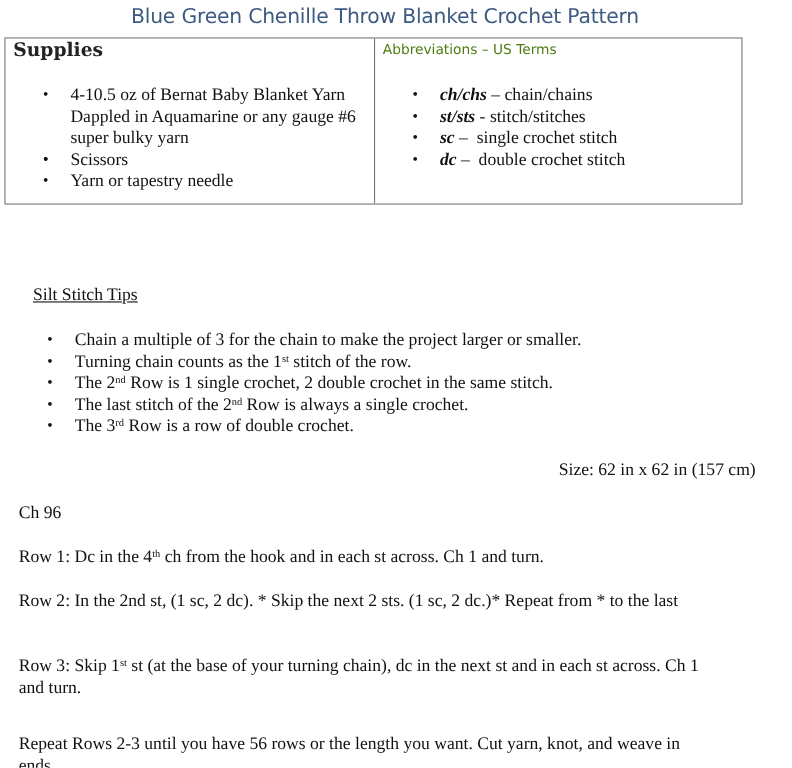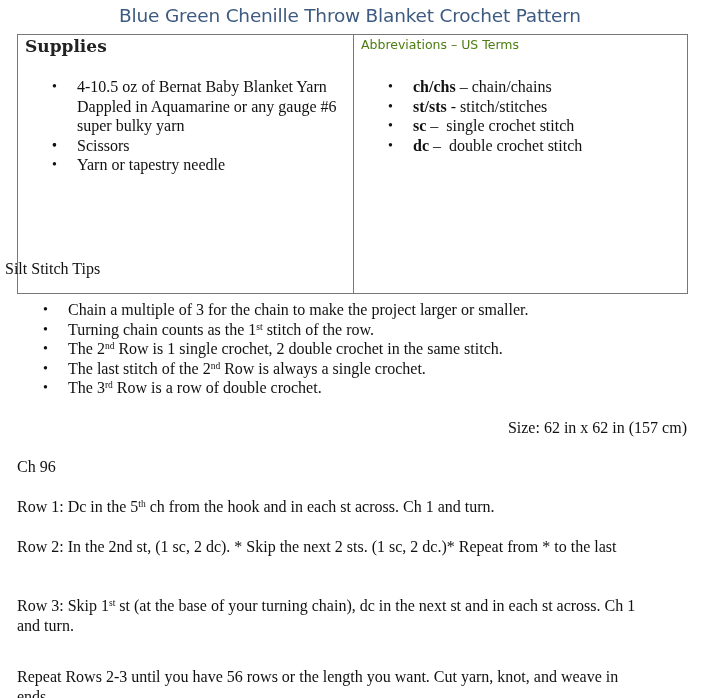--- a/index.html
+++ b/index.html
@@ -6,40 +6,40 @@
     body {
       width: 720px; height: 698px; position: relative; overflow: hidden;
       font-family: "Liberation Serif", serif; color: #111111;
     }
     .title {
       position: absolute; left: 0; top: 5px; width: 700px; text-align: center;
       font-family: "DejaVu Sans", sans-serif; font-size: 18.5px; color: #3d5a80;
       font-weight: normal; letter-spacing: -0.2px;
     }
     .supplies-table {
-      position: absolute; left: 17px; top: 34px; width: 671px; height: 260px;
+      position: absolute; left: 4px; top: 34px; width: 671px; height: 152px;
       border: 1.5px solid #777777; box-sizing: border-box; display: flex;
     }
     .col-left { width: 336px; border-right: 1.5px solid #777777; box-sizing: border-box; position: relative; }
     .col-right { flex: 1; position: relative; }
     .col-heading-left {
       position: absolute; left: 7px; top: 1px;
       font-family: "DejaVu Serif", serif; font-size: 17px; font-weight: bold; color: #222;
     }
     .col-heading-right {
       position: absolute; left: 7px; top: 2px;
       font-family: "DejaVu Sans", sans-serif; font-size: 12.5px; color: #4d7c0f;
     }
     ul.blist { list-style: none; margin: 0; padding: 0; position: absolute; }
     ul.blist li { position: relative; font-size: 16px; line-height: 19.6px; }
     ul.blist li .bullet { position: absolute; left: -25px; top: 0; font-size: 14px; }
     .supplies-list { left: 59px; top: 42px; width: 275px; }
     .abbr-list { left: 59px; top: 42px; width: 270px; }
-    .abbr-term { font-weight: bold; }
-    .section-heading { position: absolute; left: 5px; font-size: 16px; }
+    .abbr-term { font-weight: bold; font-style: italic; }
+    .section-heading { position: absolute; left: 30px; font-size: 16px; text-decoration: underline; }
     .tips-list { left: 68px; top: 300px; width: 620px; }
     .para { position: absolute; left: 17px; width: 670px; font-size: 16px; line-height: 19.6px; }
     sup { font-size: 9.5px; vertical-align: top; position: relative; top: -2px; }
   </style>
 </head>
 <body>
 
 <div class="title">Blue Green Chenille Throw Blanket Crochet Pattern</div>
 
 <div class="supplies-table">
@@ -70,21 +70,21 @@
   <li><span class="bullet">•</span><span>Turning chain counts as the 1</span><sup>st</sup><span> stitch of the row.</span></li>
   <li><span class="bullet">•</span><span>The 2</span><sup>nd</sup><span> Row is 1 single crochet, 2 double crochet in the same stitch.</span></li>
   <li><span class="bullet">•</span><span>The last stitch of the 2</span><sup>nd</sup><span> Row is always a single crochet.</span></li>
   <li><span class="bullet">•</span><span>The 3</span><sup>rd</sup><span> Row is a row of double crochet.</span></li>
 </ul>
 
 <div class="para" style="top:418px;text-align:right;">Size: 62 in x 62 in (157 cm)</div>
 
 <div class="para" style="top:457px;">Ch 96</div>
 
-<div class="para" style="top:497px;"><span>Row 1: Dc in the 5</span><sup>th</sup><span> ch from the hook and in each st across. Ch 1 and turn.</span></div>
+<div class="para" style="top:497px;"><span>Row 1: Dc in the 4</span><sup>th</sup><span> ch from the hook and in each st across. Ch 1 and turn.</span></div>
 
 <div class="para" style="top:537px;">
   <div>Row 2: In the 2nd st, (1 sc, 2 dc). * Skip the next 2 sts. (1 sc, 2 dc.)* Repeat from * to the last</div>
 </div>
 
 <div class="para" style="top:596px;">
   <div><span>Row 3: Skip 1</span><sup>st</sup><span> st (at the base of your turning chain), dc in the next st and in each st across. Ch 1</span></div>
   <div>and turn.</div>
 </div>
 

